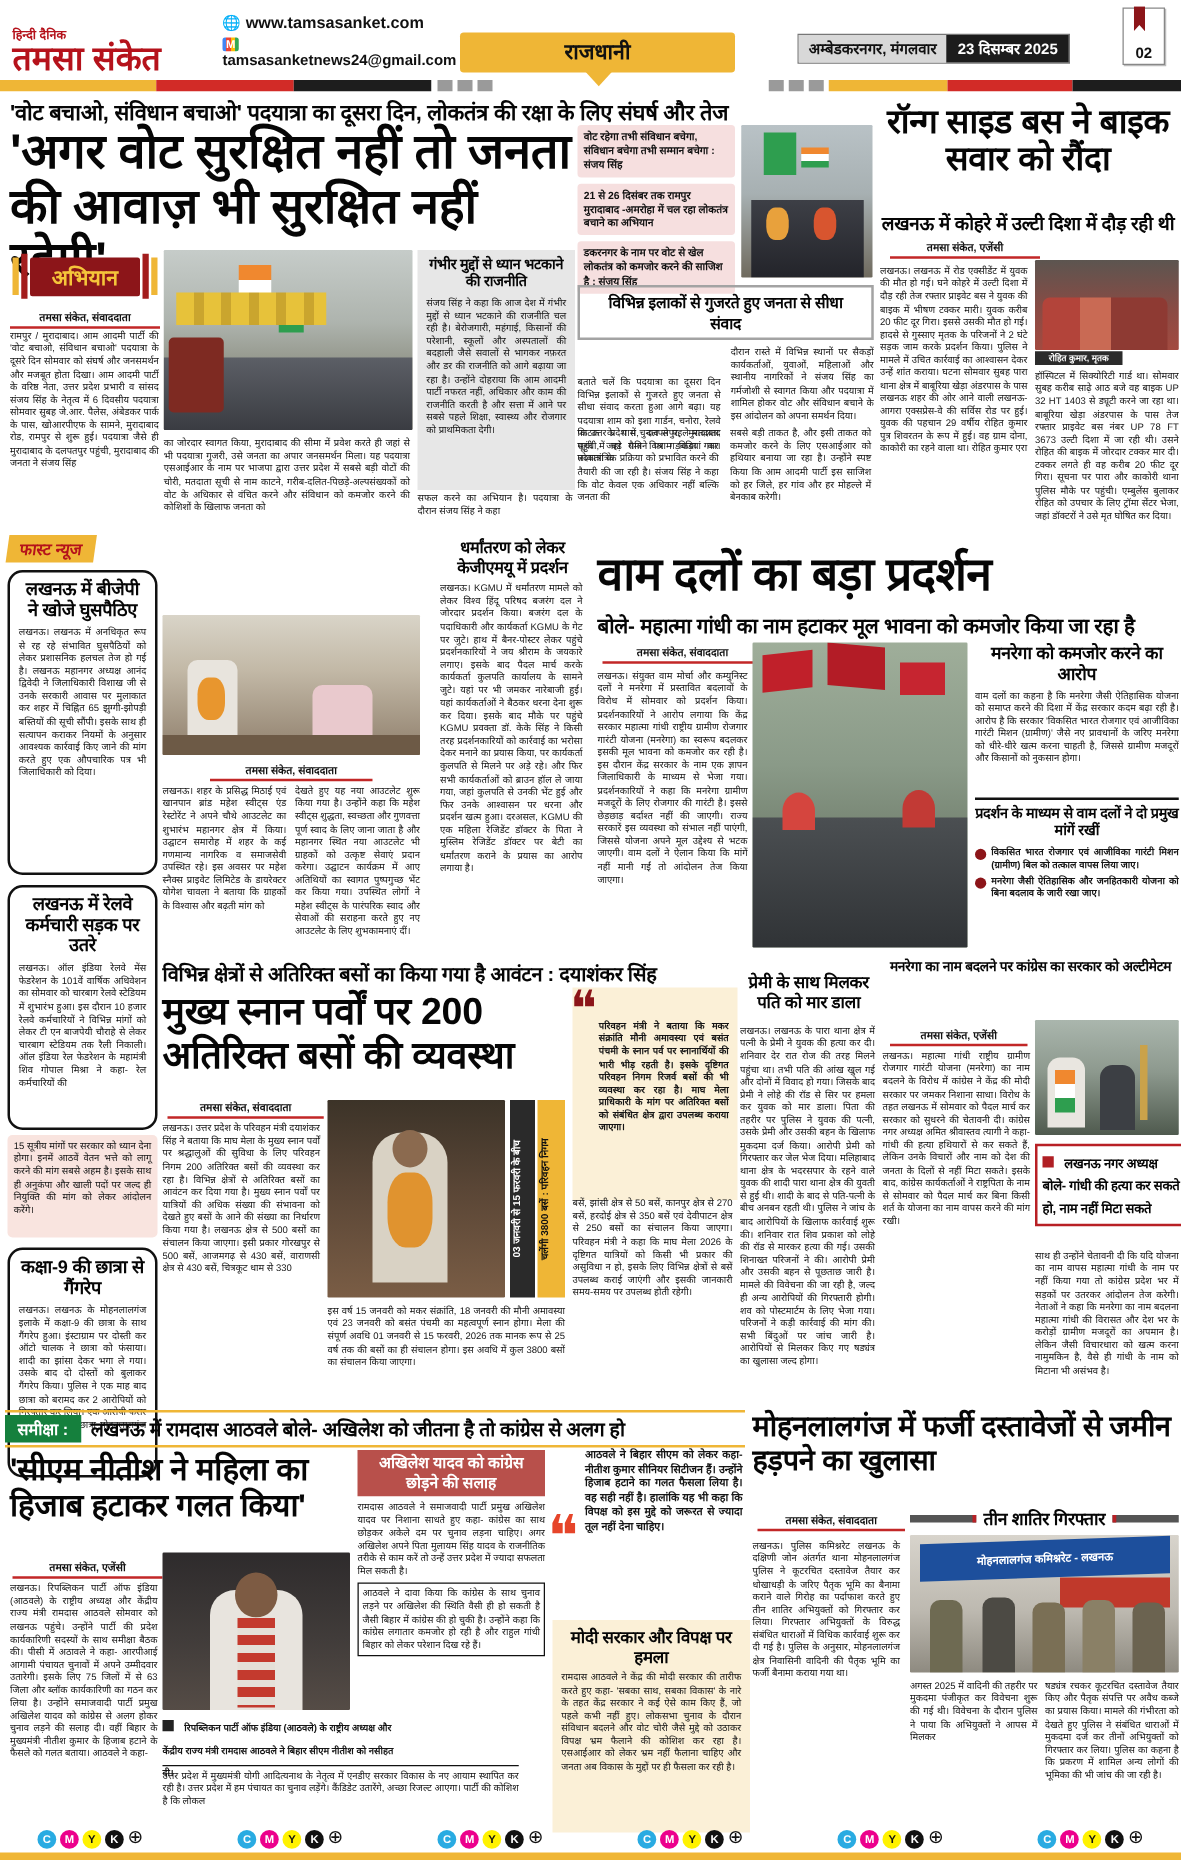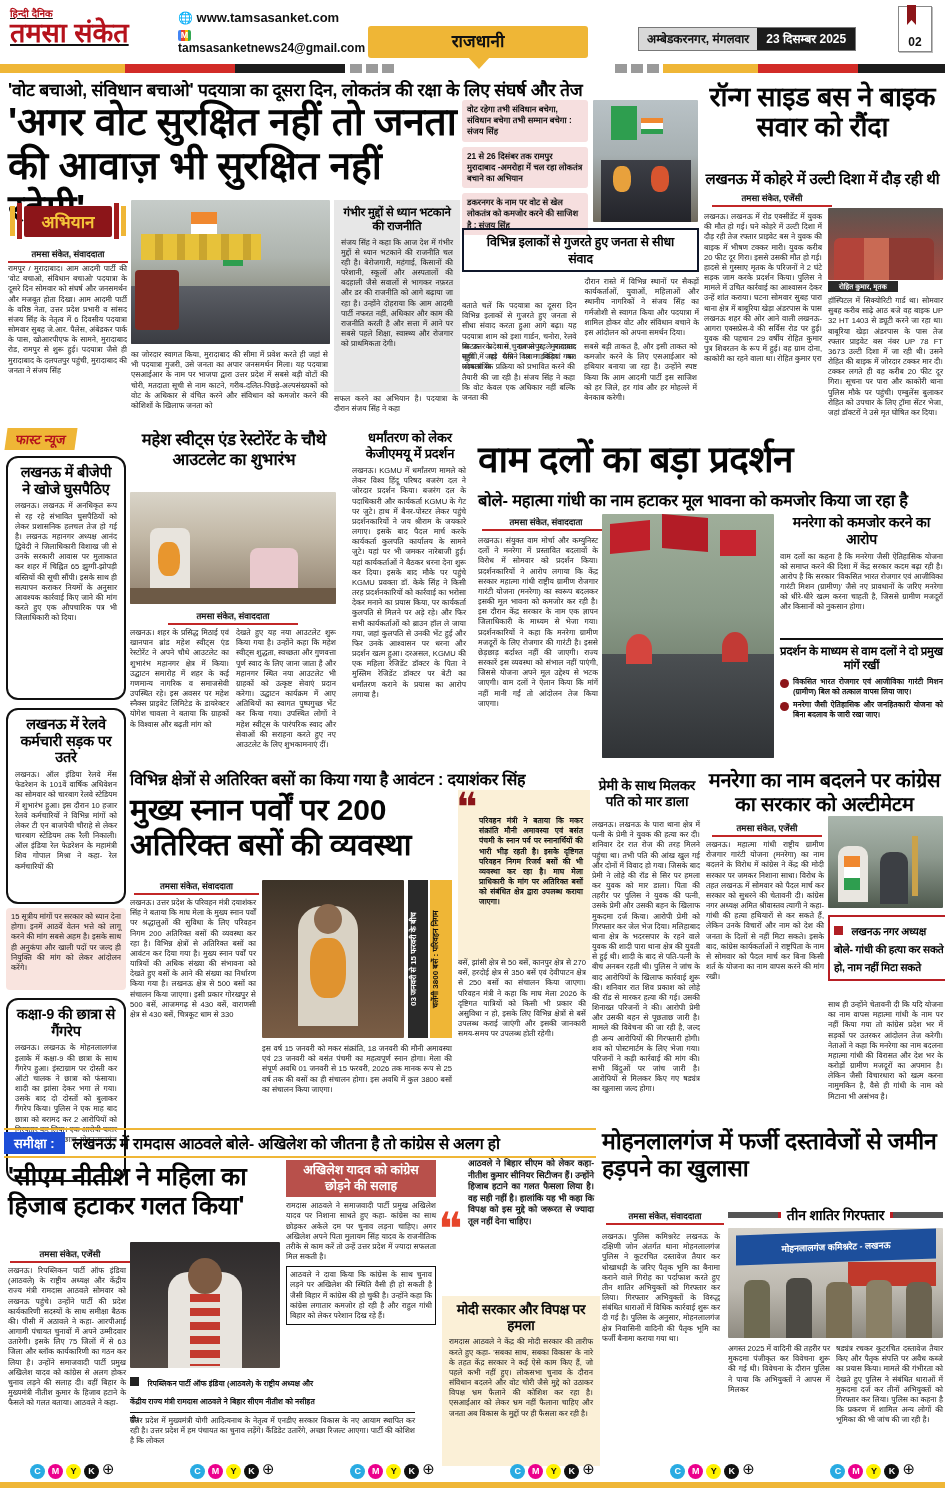--- a/index.html
+++ b/index.html
@@ -20,21 +20,21 @@
   .vtext{writing-mode:vertical-rl;transform:rotate(180deg);font-weight:bold;}
   .cmark{display:inline-flex;width:15px;height:15px;border-radius:50%;align-items:center;justify-content:center;
          font-size:9px;font-weight:bold;margin-right:3px;}
   .strip-seg{position:absolute;top:64px;height:9px;}
 </style>
 </head>
 <body>
 
 <div id="page">
 
-  <div class="abs" style="left:10px;top:6px;width:165px;text-decoration:underline;">
+  <div class="abs" style="left:10px;top:20px;width:165px;">
     <div style="font-size:10px;font-weight:bold;color:#b5121b;">हिन्दी दैनिक</div>
     <div style="font-size:27px;font-weight:bold;color:#b5121b;line-height:1;">तमसा संकेत</div>
   </div>
   <div class="abs" style="left:178px;top:10px;width:200px;">
     <div style="font-size:13px;font-weight:bold;">
       <span style="font-size:12px;">🌐</span>
       <span>www.tamsasanket.com</span>
     </div>
     <div style="font-size:12px;font-weight:bold;margin-top:2px;">
       <span style="display:inline-block;width:13px;height:11px;background:linear-gradient(90deg,#4285f4 20%,#ea4335 20% 50%,#fbbc05 50% 80%,#34a853 80%);color:#fff;font-size:9px;text-align:center;line-height:11px;border-radius:2px;">M</span>
@@ -103,21 +103,21 @@
   </div>
   <div class="abs bd" style="left:131px;top:350px;width:197px;height:74px;">का जोरदार स्वागत किया, मुरादाबाद की सीमा में प्रवेश करते ही जहां से भी पदयात्रा गुजरी, उसे जनता का अपार जनसमर्थन मिला। यह पदयात्रा एसआईआर के नाम पर भाजपा द्वारा उत्तर प्रदेश में सबसे बड़ी वोटों की चोरी, मतदाता सूची से नाम काटने, गरीब-दलित-पिछड़े-अल्पसंख्यकों को वोट के अधिकार से वंचित करने और संविधान को कमजोर करने की कोशिशों के खिलाफ जनता को</div>
 
   <div class="abs graybox" style="left:334px;top:200px;width:112px;height:180px;">
     <div class="ctr hl" style="font-size:11.5px;line-height:1.2;margin-bottom:4px;">गंभीर मुद्दों से ध्यान भटकाने की राजनीति</div>
     <div class="bd">संजय सिंह ने कहा कि आज देश में गंभीर मुद्दों से ध्यान भटकाने की राजनीति चल रही है। बेरोजगारी, महंगाई, किसानों की परेशानी, स्कूलों और अस्पतालों की बदहाली जैसे सवालों से भागकर नफ़रत और डर की राजनीति को आगे बढ़ाया जा रहा है। उन्होंने दोहराया कि आम आदमी पार्टी नफरत नहीं, अधिकार और काम की राजनीति करती है और सत्ता में आने पर सबसे पहले शिक्षा, स्वास्थ्य और रोजगार को प्राथमिकता देगी।</div>
   </div>
   <div class="abs bd" style="left:334px;top:394px;width:124px;height:30px;">सफल करने का अभियान है। पदयात्रा के दौरान संजय सिंह ने कहा</div>
 
   <div class="abs" style="left:462px;top:228px;width:237px;">
-    <div class="ctr hl" style="border:2px solid #0f172a;font-size:12.5px;padding:3px 18px;">विभिन्न इलाकों से गुजरते हुए जनता से सीधा संवाद</div>
+    <div class="ctr hl" style="border:2px solid #a3a3a3;font-size:12.5px;padding:3px 18px;">विभिन्न इलाकों से गुजरते हुए जनता से सीधा संवाद</div>
     <div style="display:flex;gap:8px;margin-top:5px;">
       <div class="bd" style="width:50%;margin-top:24px;">बताते चलें कि पदयात्रा का दूसरा दिन विभिन्न इलाकों से गुजरते हुए जनता से सीधा संवाद करता हुआ आगे बढ़ा। यह पदयात्रा शाम को इशा गार्डन, चनोरा, रेलवे फाटक के पास, दलपतपुर, मुरादाबाद पहुंची, जहां रात्रि विश्राम किया गया। पदयात्रा के</div>
       <div class="bd" style="width:50%;">दौरान रास्ते में विभिन्न स्थानों पर सैकड़ों कार्यकर्ताओं, युवाओं, महिलाओं और स्थानीय नागरिकों ने संजय सिंह का गर्मजोशी से स्वागत किया और पदयात्रा में शामिल होकर वोट और संविधान बचाने के इस आंदोलन को अपना समर्थन दिया।</div>
     </div>
   </div>
   <div class="abs bd" style="left:462px;top:342px;width:113px;height:84px;">कि उत्तर प्रदेश में चुनाव से पहले मतदाता सूची में बड़े पैमाने पर गड़बड़ियां कर लोकतांत्रिक प्रक्रिया को प्रभावित करने की तैयारी की जा रही है। संजय सिंह ने कहा कि वोट केवल एक अधिकार नहीं बल्कि जनता की</div>
   <div class="abs bd" style="left:584px;top:342px;width:113px;height:84px;">सबसे बड़ी ताकत है, और इसी ताकत को कमजोर करने के लिए एसआईआर को हथियार बनाया जा रहा है। उन्होंने स्पष्ट किया कि आम आदमी पार्टी इस साजिश को हर जिले, हर गांव और हर मोहल्ले में बेनकाब करेगी।</div>
 
   <div class="abs hl ctr" style="left:702px;top:82px;width:241px;font-size:27px;line-height:1.12;">रॉन्ग साइड बस ने बाइक सवार को रौंदा</div>
   <div class="abs hl ctr" style="left:702px;top:168px;width:241px;font-size:15px;">लखनऊ में कोहरे में उल्टी दिशा में दौड़ रही थी</div>
@@ -145,21 +145,20 @@
       <div class="bd"></div>
       <div class="bd">15 सूत्रीय मांगों पर सरकार को ध्यान देना होगा। इनमें आठवें वेतन भत्ते को लागू करने की मांग सबसे अहम है। इसके साथ ही अनुकंपा और खाली पदों पर जल्द ही नियुक्ति की मांग को लेकर आंदोलन करेंगे।</div>
     </div>
 
     <div class="boxed" style="margin-top:8px;height:168px;">
       <div class="ctr hl" style="font-size:14.5px;line-height:1.15;margin-bottom:4px;">कक्षा-9 की छात्रा से गैंगरेप</div>
       <div class="bd">लखनऊ। लखनऊ के मोहनलालगंज इलाके में कक्षा-9 की छात्रा के साथ गैंगरेप हुआ। इंस्टाग्राम पर दोस्ती कर ऑटो चालक ने छात्रा को फंसाया। शादी का झांसा देकर भगा ले गया। उसके बाद दो दोस्तों को बुलाकर गैंगरेप किया। पुलिस ने एक माह बाद छात्रा को बरामद कर 2 आरोपियों को गिरफ्तार कर लिया। एक आरोपी फरार है। 13 साल की छात्रा मोहनलालगंज इलाके में रहती है।</div>
     </div>
   </div>
 
-  <div class="abs hl ctr" style="left:130px;top:430px;width:208px;font-size:16.5px;line-height:1.2;">महेश स्वीट्स एंड रेस्टोरेंट के चौथे आउटलेट का शुभारंभ</div>
   <div class="photo" style="left:130px;top:492px;width:206px;height:112px;background:linear-gradient(180deg,#d9d4c8 0%,#c2b8a6 40%,#8f7f6c 100%);">
     <div class="pshape" style="left:20px;top:36px;width:40px;height:70px;background:#e8e4dd;border-radius:8px 8px 0 0;"></div>
     <div class="pshape" style="left:28px;top:50px;width:22px;height:34px;background:#e8962e;border-radius:40%;"></div>
     <div class="pshape" style="left:120px;top:56px;width:48px;height:56px;background:#e9c9cd;border-radius:8px 8px 0 0;"></div>
     <div class="pshape" style="left:0;top:96px;width:206px;height:16px;background:#6d5a46;"></div>
   </div>
   <div class="abs byline" style="left:168px;top:610px;width:130px;">तमसा संकेत, संवाददाता</div>
   <div class="abs bd" style="left:130px;top:628px;width:99px;height:132px;">लखनऊ। शहर के प्रसिद्ध मिठाई एवं खानपान ब्रांड महेश स्वीट्स एंड रेस्टोरेंट ने अपने चौथे आउटलेट का शुभारंभ महानगर क्षेत्र में किया। उद्घाटन समारोह में शहर के कई गणमान्य नागरिक व समाजसेवी उपस्थित रहे। इस अवसर पर महेश स्नैक्स प्राइवेट लिमिटेड के डायरेक्टर योगेश चावला ने बताया कि ग्राहकों के विश्वास और बढ़ती मांग को</div>
   <div class="abs bd" style="left:236px;top:628px;width:100px;height:132px;">देखते हुए यह नया आउटलेट शुरू किया गया है। उन्होंने कहा कि महेश स्वीट्स शुद्धता, स्वच्छता और गुणवत्ता पूर्ण स्वाद के लिए जाना जाता है और महानगर स्थित नया आउटलेट भी ग्राहकों को उत्कृष्ट सेवाएं प्रदान करेगा। उद्घाटन कार्यक्रम में आए अतिथियों का स्वागत पुष्पगुच्छ भेंट कर किया गया। उपस्थित लोगों ने महेश स्वीट्स के पारंपरिक स्वाद और सेवाओं की सराहना करते हुए नए आउटलेट के लिए शुभकामनाएं दीं।</div>
 
@@ -208,37 +207,37 @@
   <div class="abs bd" style="left:262px;top:1044px;width:190px;height:80px;">इस वर्ष 15 जनवरी को मकर संक्रांति, 18 जनवरी की मौनी अमावस्या एवं 23 जनवरी को बसंत पंचमी का महत्वपूर्ण स्नान होगा। मेला की संपूर्ण अवधि 01 जनवरी से 15 फरवरी, 2026 तक मानक रूप से 25 वर्ष तक की बसों का ही संचालन होगा। इस अवधि में कुल 3800 बसों का संचालन किया जाएगा।</div>
   <div class="abs creambox" style="left:458px;top:790px;width:118px;height:158px;">
     <span style="position:absolute;left:-2px;top:-6px;font-size:40px;color:#8c1519;font-family:'Liberation Serif',serif;">❝</span>
     <div class="bd" style="font-weight:bold;padding-left:14px;margin-top:20px;">परिवहन मंत्री ने बताया कि मकर संक्रांति मौनी अमावस्या एवं बसंत पंचमी के स्नान पर्व पर स्नानार्थियों की भारी भीड़ रहती है। इसके दृष्टिगत परिवहन निगम रिजर्व बसों की भी व्यवस्था कर रहा है। माघ मेला प्राधिकारी के मांग पर अतिरिक्त बसों को संबंधित क्षेत्र द्वारा उपलब्ध कराया जाएगा।</div>
   </div>
   <div class="abs bd" style="left:458px;top:958px;width:128px;height:166px;">बसें, झांसी क्षेत्र से 50 बसें, कानपुर क्षेत्र से 270 बसें, हरदोई क्षेत्र से 350 बसें एवं देवीपाटन क्षेत्र से 250 बसों का संचालन किया जाएगा। परिवहन मंत्री ने कहा कि माघ मेला 2026 के दृष्टिगत यात्रियों को किसी भी प्रकार की असुविधा न हो, इसके लिए विभिन्न क्षेत्रों से बसें उपलब्ध कराई जाएंगी और इसकी जानकारी समय-समय पर उपलब्ध होती रहेगी।</div>
 
   <div class="abs hl ctr" style="left:592px;top:778px;width:110px;font-size:13.5px;line-height:1.2;">प्रेमी के साथ मिलकर पति को मार डाला</div>
   <div class="abs bd" style="left:592px;top:820px;width:108px;height:305px;">लखनऊ। लखनऊ के पारा थाना क्षेत्र में पत्नी के प्रेमी ने युवक की हत्या कर दी। शनिवार देर रात रोज की तरह मिलने पहुंचा था। तभी पति की आंख खुल गई और दोनों में विवाद हो गया। जिसके बाद प्रेमी ने लोहे की रॉड से सिर पर हमला कर युवक को मार डाला। पिता की तहरीर पर पुलिस ने युवक की पत्नी, उसके प्रेमी और उसकी बहन के खिलाफ मुकदमा दर्ज किया। आरोपी प्रेमी को गिरफ्तार कर जेल भेज दिया। मलिहाबाद थाना क्षेत्र के भदरसपार के रहने वाले युवक की शादी पारा थाना क्षेत्र की युवती से हुई थी। शादी के बाद से पति-पत्नी के बीच अनबन रहती थी। पुलिस ने जांच के बाद आरोपियों के खिलाफ कार्रवाई शुरू की। शनिवार रात शिव प्रकाश को लोहे की रॉड से मारकर हत्या की गई। उसकी शिनाख्त परिजनों ने की। आरोपी प्रेमी और उसकी बहन से पूछताछ जारी है। मामले की विवेचना की जा रही है, जल्द ही अन्य आरोपियों की गिरफ्तारी होगी। शव को पोस्टमार्टम के लिए भेजा गया। परिजनों ने कड़ी कार्रवाई की मांग की। सभी बिंदुओं पर जांच जारी है। आरोपियों से मिलकर किए गए षड्यंत्र का खुलासा जल्द होगा।</div>
 
-  <div class="abs hl ctr" style="left:706px;top:768px;width:237px;font-size:20px;line-height:1.2;">मनरेगा का नाम बदलने पर कांग्रेस का सरकार को अल्टीमेटम</div>
+  <div class="abs hl ctr" style="left:706px;top:768px;width:237px;font-size:11px;line-height:1.2;">मनरेगा का नाम बदलने पर कांग्रेस का सरकार को अल्टीमेटम</div>
   <div class="abs byline" style="left:712px;top:822px;width:110px;">तमसा संकेत, एजेंसी</div>
   <div class="abs bd" style="left:706px;top:840px;width:118px;height:284px;">लखनऊ। महात्मा गांधी राष्ट्रीय ग्रामीण रोजगार गारंटी योजना (मनरेगा) का नाम बदलने के विरोध में कांग्रेस ने केंद्र की मोदी सरकार पर जमकर निशाना साधा। विरोध के तहत लखनऊ में सोमवार को पैदल मार्च कर सरकार को सुधरने की चेतावनी दी। कांग्रेस नगर अध्यक्ष अमित श्रीवास्तव त्यागी ने कहा- गांधी की हत्या हथियारों से कर सकते हैं, लेकिन उनके विचारों और नाम को देश की जनता के दिलों से नहीं मिटा सकते। इसके बाद, कांग्रेस कार्यकर्ताओं ने राष्ट्रपिता के नाम से सोमवार को पैदल मार्च कर बिना किसी शर्त के योजना का नाम वापस करने की मांग रखी।</div>
   <div class="photo" style="left:828px;top:816px;width:115px;height:92px;background:linear-gradient(180deg,#aab6ad 0%,#8d998e 45%,#4f5a4e 100%);">
     <div class="pshape" style="left:10px;top:30px;width:30px;height:56px;background:#e9e6e0;border-radius:10px 10px 0 0;"></div>
     <div class="pshape" style="left:16px;top:40px;width:16px;height:34px;background:linear-gradient(180deg,#f0882f 33%,#fff 33% 66%,#2e9e4f 66%);"></div>
     <div class="pshape" style="left:52px;top:36px;width:28px;height:52px;background:#3c3f44;border-radius:10px 10px 0 0;"></div>
     <div class="pshape" style="left:84px;top:20px;width:6px;height:60px;background:#caa24a;"></div>
   </div>
   <div class="abs" style="left:828px;top:915px;width:111px;border:2px solid #b82025;padding:4px;">
     <span class="redsq"></span>
     <span class="hl" style="font-size:10.5px;line-height:1.3;">लखनऊ नगर अध्यक्ष बोले- गांधी की हत्या कर सकते हो, नाम नहीं मिटा सकते</span>
   </div>
   <div class="abs bd" style="left:828px;top:1000px;width:115px;height:124px;">साथ ही उन्होंने चेतावनी दी कि यदि योजना का नाम वापस महात्मा गांधी के नाम पर नहीं किया गया तो कांग्रेस प्रदेश भर में सड़कों पर उतरकर आंदोलन तेज करेगी। नेताओं ने कहा कि मनरेगा का नाम बदलना महात्मा गांधी की विरासत और देश भर के करोड़ों ग्रामीण मजदूरों का अपमान है। लेकिन जैसी विचारधारा को खत्म करना नामुमकिन है, वैसे ही गांधी के नाम को मिटाना भी असंभव है।</div>
 
   <div class="abs" style="left:4px;top:1128px;width:592px;height:26px;display:flex;align-items:center;border-top:2px solid #efb636;border-bottom:2px solid #efb636;">
-    <div style="background:#1d4ed8;color:#fff;font-size:13px;font-weight:bold;padding:2px 10px;margin-right:8px;">समीक्षा :</div>
+    <div style="background:#15803d;color:#fff;font-size:13px;font-weight:bold;padding:2px 10px;margin-right:8px;">समीक्षा :</div>
     <div class="hl" style="font-size:15.5px;">लखनऊ में रामदास आठवले बोले- अखिलेश को जीतना है तो कांग्रेस से अलग हो</div>
   </div>
 
   <div class="abs hl" style="left:8px;top:1162px;width:276px;font-size:25px;line-height:1.15;">'सीएम नीतीश ने महिला का हिजाब हटाकर गलत किया'</div>
   <div class="abs byline" style="left:10px;top:1248px;width:120px;">तमसा संकेत, एजेंसी</div>
   <div class="abs bd" style="left:8px;top:1266px;width:118px;height:196px;">लखनऊ। रिपब्लिकन पार्टी ऑफ इंडिया (आठवले) के राष्ट्रीय अध्यक्ष और केंद्रीय राज्य मंत्री रामदास आठवले सोमवार को लखनऊ पहुंचे। उन्होंने पार्टी की प्रदेश कार्यकारिणी सदस्यों के साथ समीक्षा बैठक की। पीसी में अठावले ने कहा- आरपीआई आगामी पंचायत चुनावों में अपने उम्मीदवार उतारेगी। इसके लिए 75 जिलों में से 63 जिला और ब्लॉक कार्यकारिणी का गठन कर लिया है। उन्होंने समाजवादी पार्टी प्रमुख अखिलेश यादव को कांग्रेस से अलग होकर चुनाव लड़ने की सलाह दी। वहीं बिहार के मुख्यमंत्री नीतीश कुमार के हिजाब हटाने के फैसले को गलत बताया। आठवले ने कहा-</div>
   <div class="photo" style="left:130px;top:1242px;width:150px;height:126px;background:linear-gradient(180deg,#2e2b2c 0%,#413c3a 55%,#554c46 100%);">
     <div class="pshape" style="left:38px;top:30px;width:74px;height:96px;background:#e8e4de;border-radius:20px 20px 0 0;"></div>
     <div class="pshape" style="left:58px;top:16px;width:34px;height:36px;background:#7d5b43;border-radius:50%;"></div>
     <div class="pshape" style="left:60px;top:52px;width:30px;height:72px;background:repeating-linear-gradient(180deg,#c43a2e 0 8px,#e5e0d8 8px 14px);"></div>

